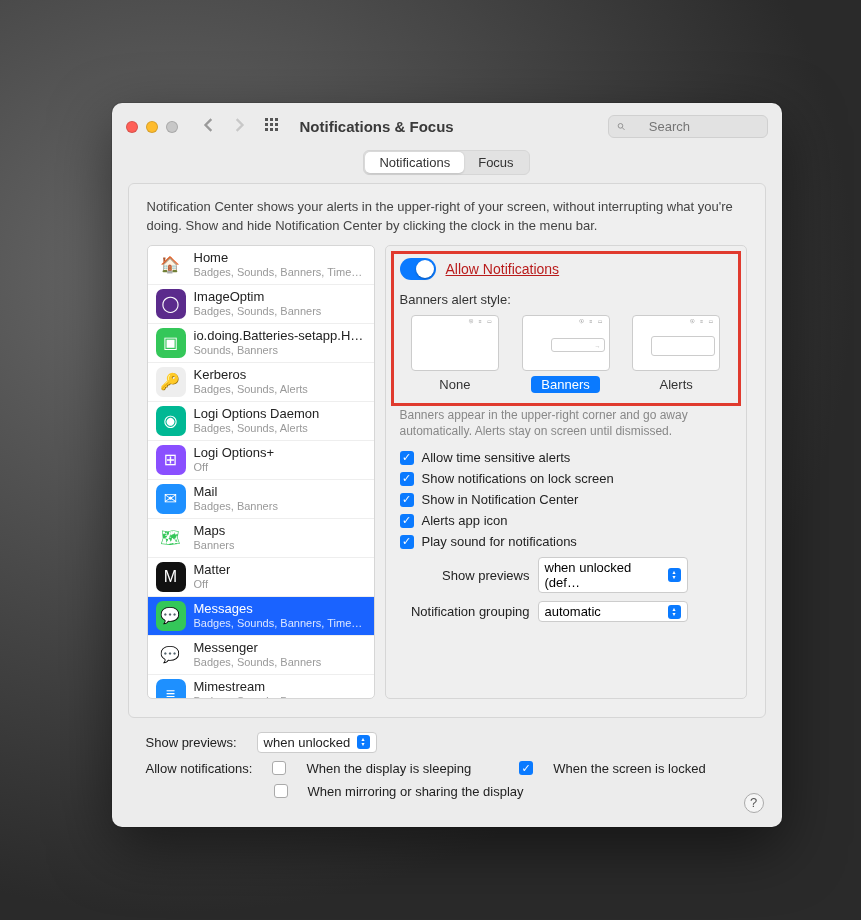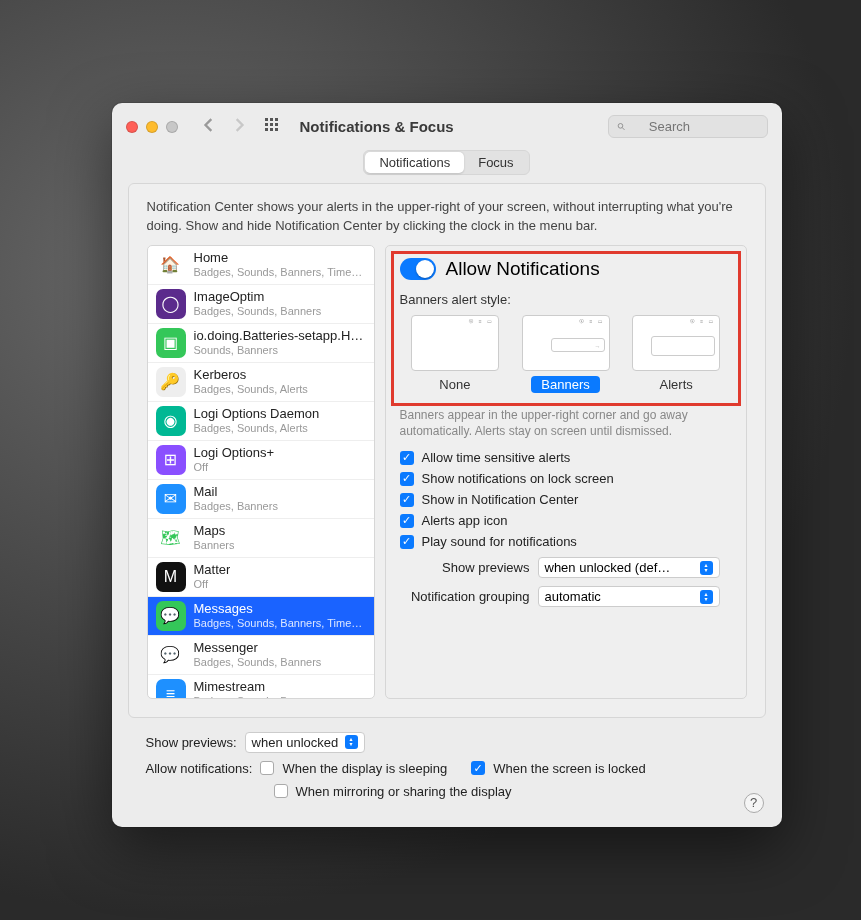--- a/index.html
+++ b/index.html
@@ -39,40 +39,40 @@
     .app-item.selected .app-sub { color:#dce7ff; }
     .app-icon { width:30px; height:30px; border-radius:7px; display:flex; align-items:center; justify-content:center; font-size:16px; color:#fff; flex-shrink:0; }
     .app-name { font-size:13px; font-weight:500; color:#222; line-height:1.2; white-space:nowrap; overflow:hidden; text-overflow:ellipsis; max-width:170px; }
     .app-item.selected .app-name { color:#fff; }
     .app-sub { font-size:11px; color:#999; line-height:1.2; white-space:nowrap; overflow:hidden; text-overflow:ellipsis; max-width:175px; }
     .detail { flex:1; border:1px solid #d6d6d6; border-radius:5px; background:#efefef; padding:12px 14px; position:relative; }
     .highlight { position:absolute; top:5px; left:5px; right:5px; height:155px; border:3px solid #e03a2e; pointer-events:none; }
     .toggle-row { display:flex; align-items:center; gap:10px; margin-bottom:12px; }
     .toggle { width:36px; height:22px; background:#0a7aff; border-radius:20px; position:relative; cursor:pointer; }
     .toggle .knob { position:absolute; right:2px; top:2px; width:18px; height:18px; background:#fff; border-radius:50%; box-shadow:0 1px 2px rgba(0,0,0,0.3); }
-    .toggle-label { font-size:19px; color:#000000; }
+    .toggle-label { font-size:14px; color:#b91c1c;text-decoration:underline; }
     .alert-label { font-size:13px; color:#333; margin-bottom:8px; }
     .styles { display:flex; margin-bottom:4px; justify-content:space-between; }
     .style-opt { text-align:center; cursor:pointer; flex:1; }
     .style-preview { width:88px; height:56px; background:#fff; border:1px solid #ccc; border-radius:4px; margin:0 auto 4px auto; position:relative; overflow:hidden; }
     .style-preview .mini { position:absolute; right:4px; top:22px; width:54px; height:14px; border:1px solid #ccc; border-radius:3px; background:#fff; }
     .style-preview .mini.alert { top:20px; height:20px; right:4px; width:64px; }
     .style-preview .topbar { position:absolute; top:2px; right:4px; font-size:5px; color:#999; letter-spacing:2px; }
     .style-label { font-size:13px; color:#333; }
     .style-label.sel { background:#0a7aff; color:#fff; padding:1px 10px; border-radius:4px; display:inline-block; }
     .style-desc { font-size:12px; color:#888; line-height:1.4; margin:14px 0 10px 0; }
     .check-row { display:flex; align-items:center; gap:8px; margin:6px 0; font-size:13px; color:#222; }
     .checkbox { width:14px; height:14px; background:#0a7aff; border-radius:3px; display:flex; align-items:center; justify-content:center; color:#fff; font-size:11px; flex-shrink:0; }
     .checkbox.empty { background:#fff; border:1px solid #aaa; }
     .opt-row { display:flex; align-items:center; gap:8px; margin:8px 0; font-size:13px; }
     .opt-row .lbl { text-align:right; width:130px; color:#222; }
-    .select { background:#fff; border:1px solid #ccc; border-radius:4px; padding:2px 6px; font-size:13px; display:flex; align-items:center; justify-content:space-between; width:182px; cursor:pointer; }
+    .select { background:#fff; border:1px solid #ccc; border-radius:4px; padding:2px 6px; font-size:13px; display:flex; align-items:center; justify-content:space-between; width:150px; cursor:pointer; }
     .select .arrow { width:13px; height:14px; background:#0a7aff; border-radius:3px; display:flex; flex-direction:column; align-items:center; justify-content:center; color:#fff; font-size:6px; line-height:5px; }
     .bottom { padding:14px 18px 4px 18px; font-size:13px; color:#222; }
-    .bottom-row { display:flex; align-items:center; gap:8px; margin-bottom:8px; flex-wrap:wrap; }
+    .bottom-row { display:flex; align-items:center; gap:20px; margin-bottom:8px; flex-wrap:wrap; }
     .help { position:absolute; bottom:14px; right:18px; width:20px; height:20px; border:1px solid #aaa; border-radius:50%; display:flex; align-items:center; justify-content:center; font-size:13px; color:#555; background:#f5f5f5; cursor:pointer; }
     .win-wrap { position:relative;margin-left:32px; }
   </style>
 </head>
 <body>
 <div class="desktop-bg"></div>
 
 <div class="win-wrap">
   <div class="window">
     <div class="titlebar">

